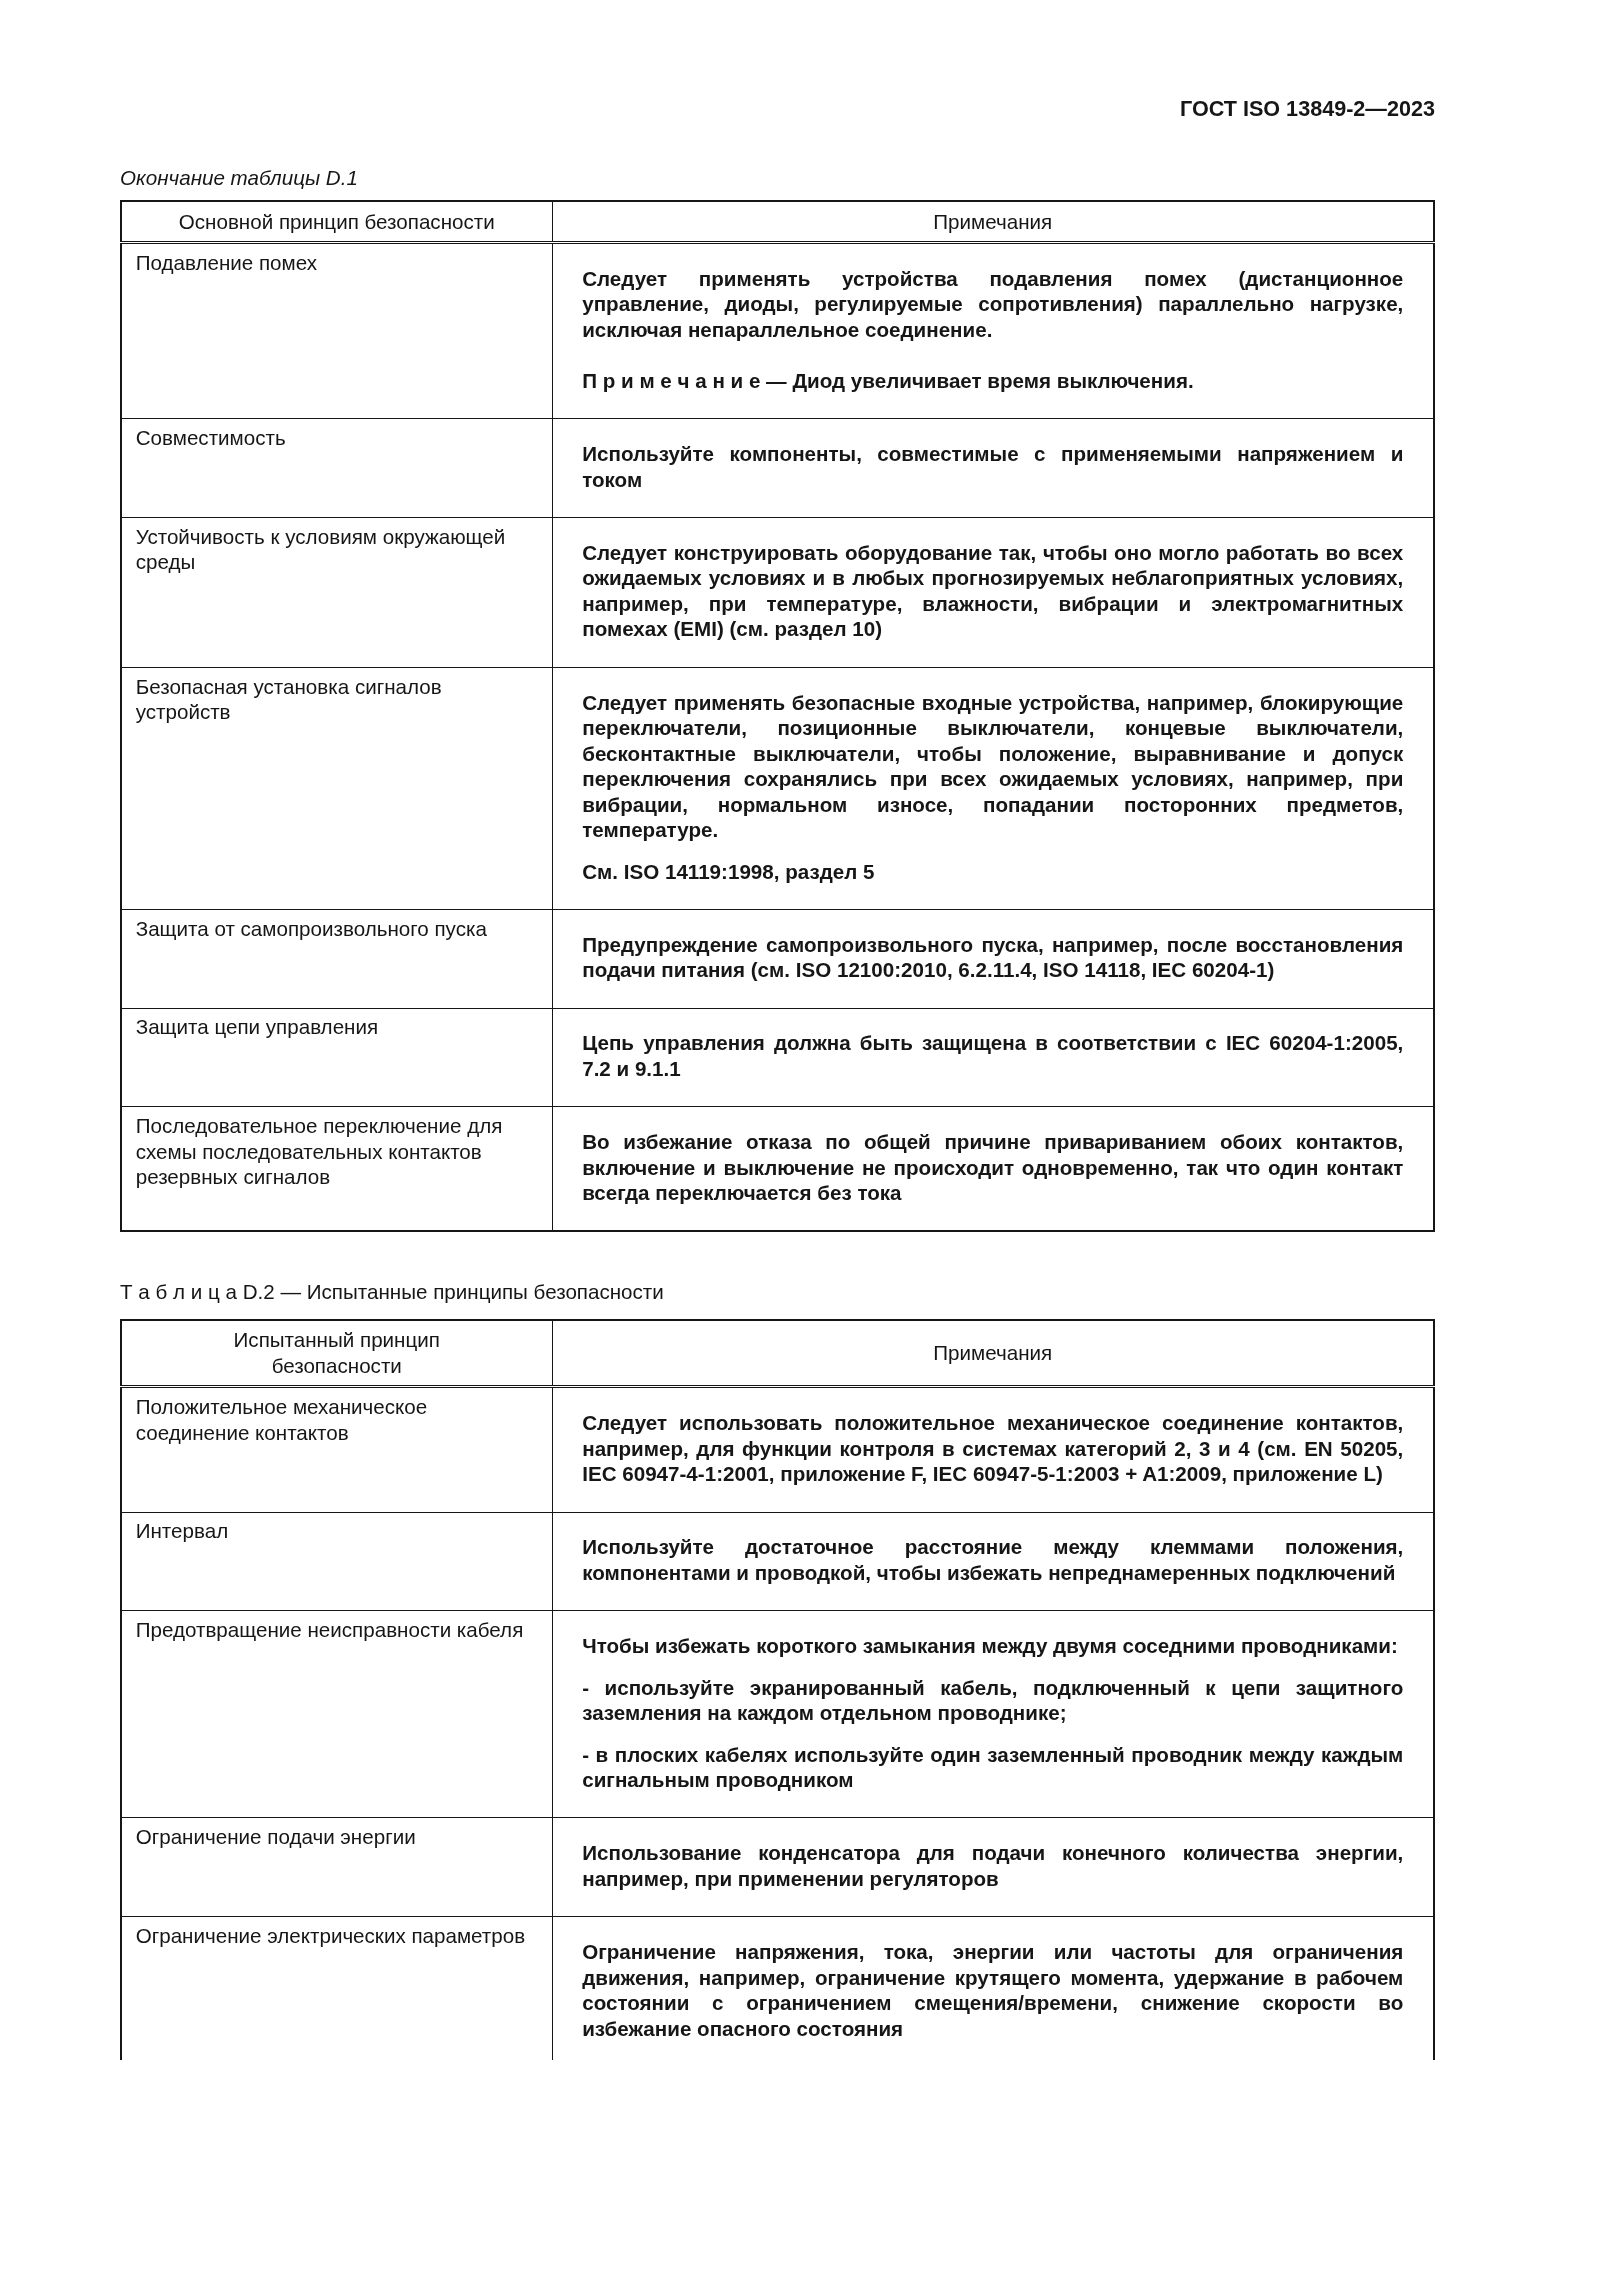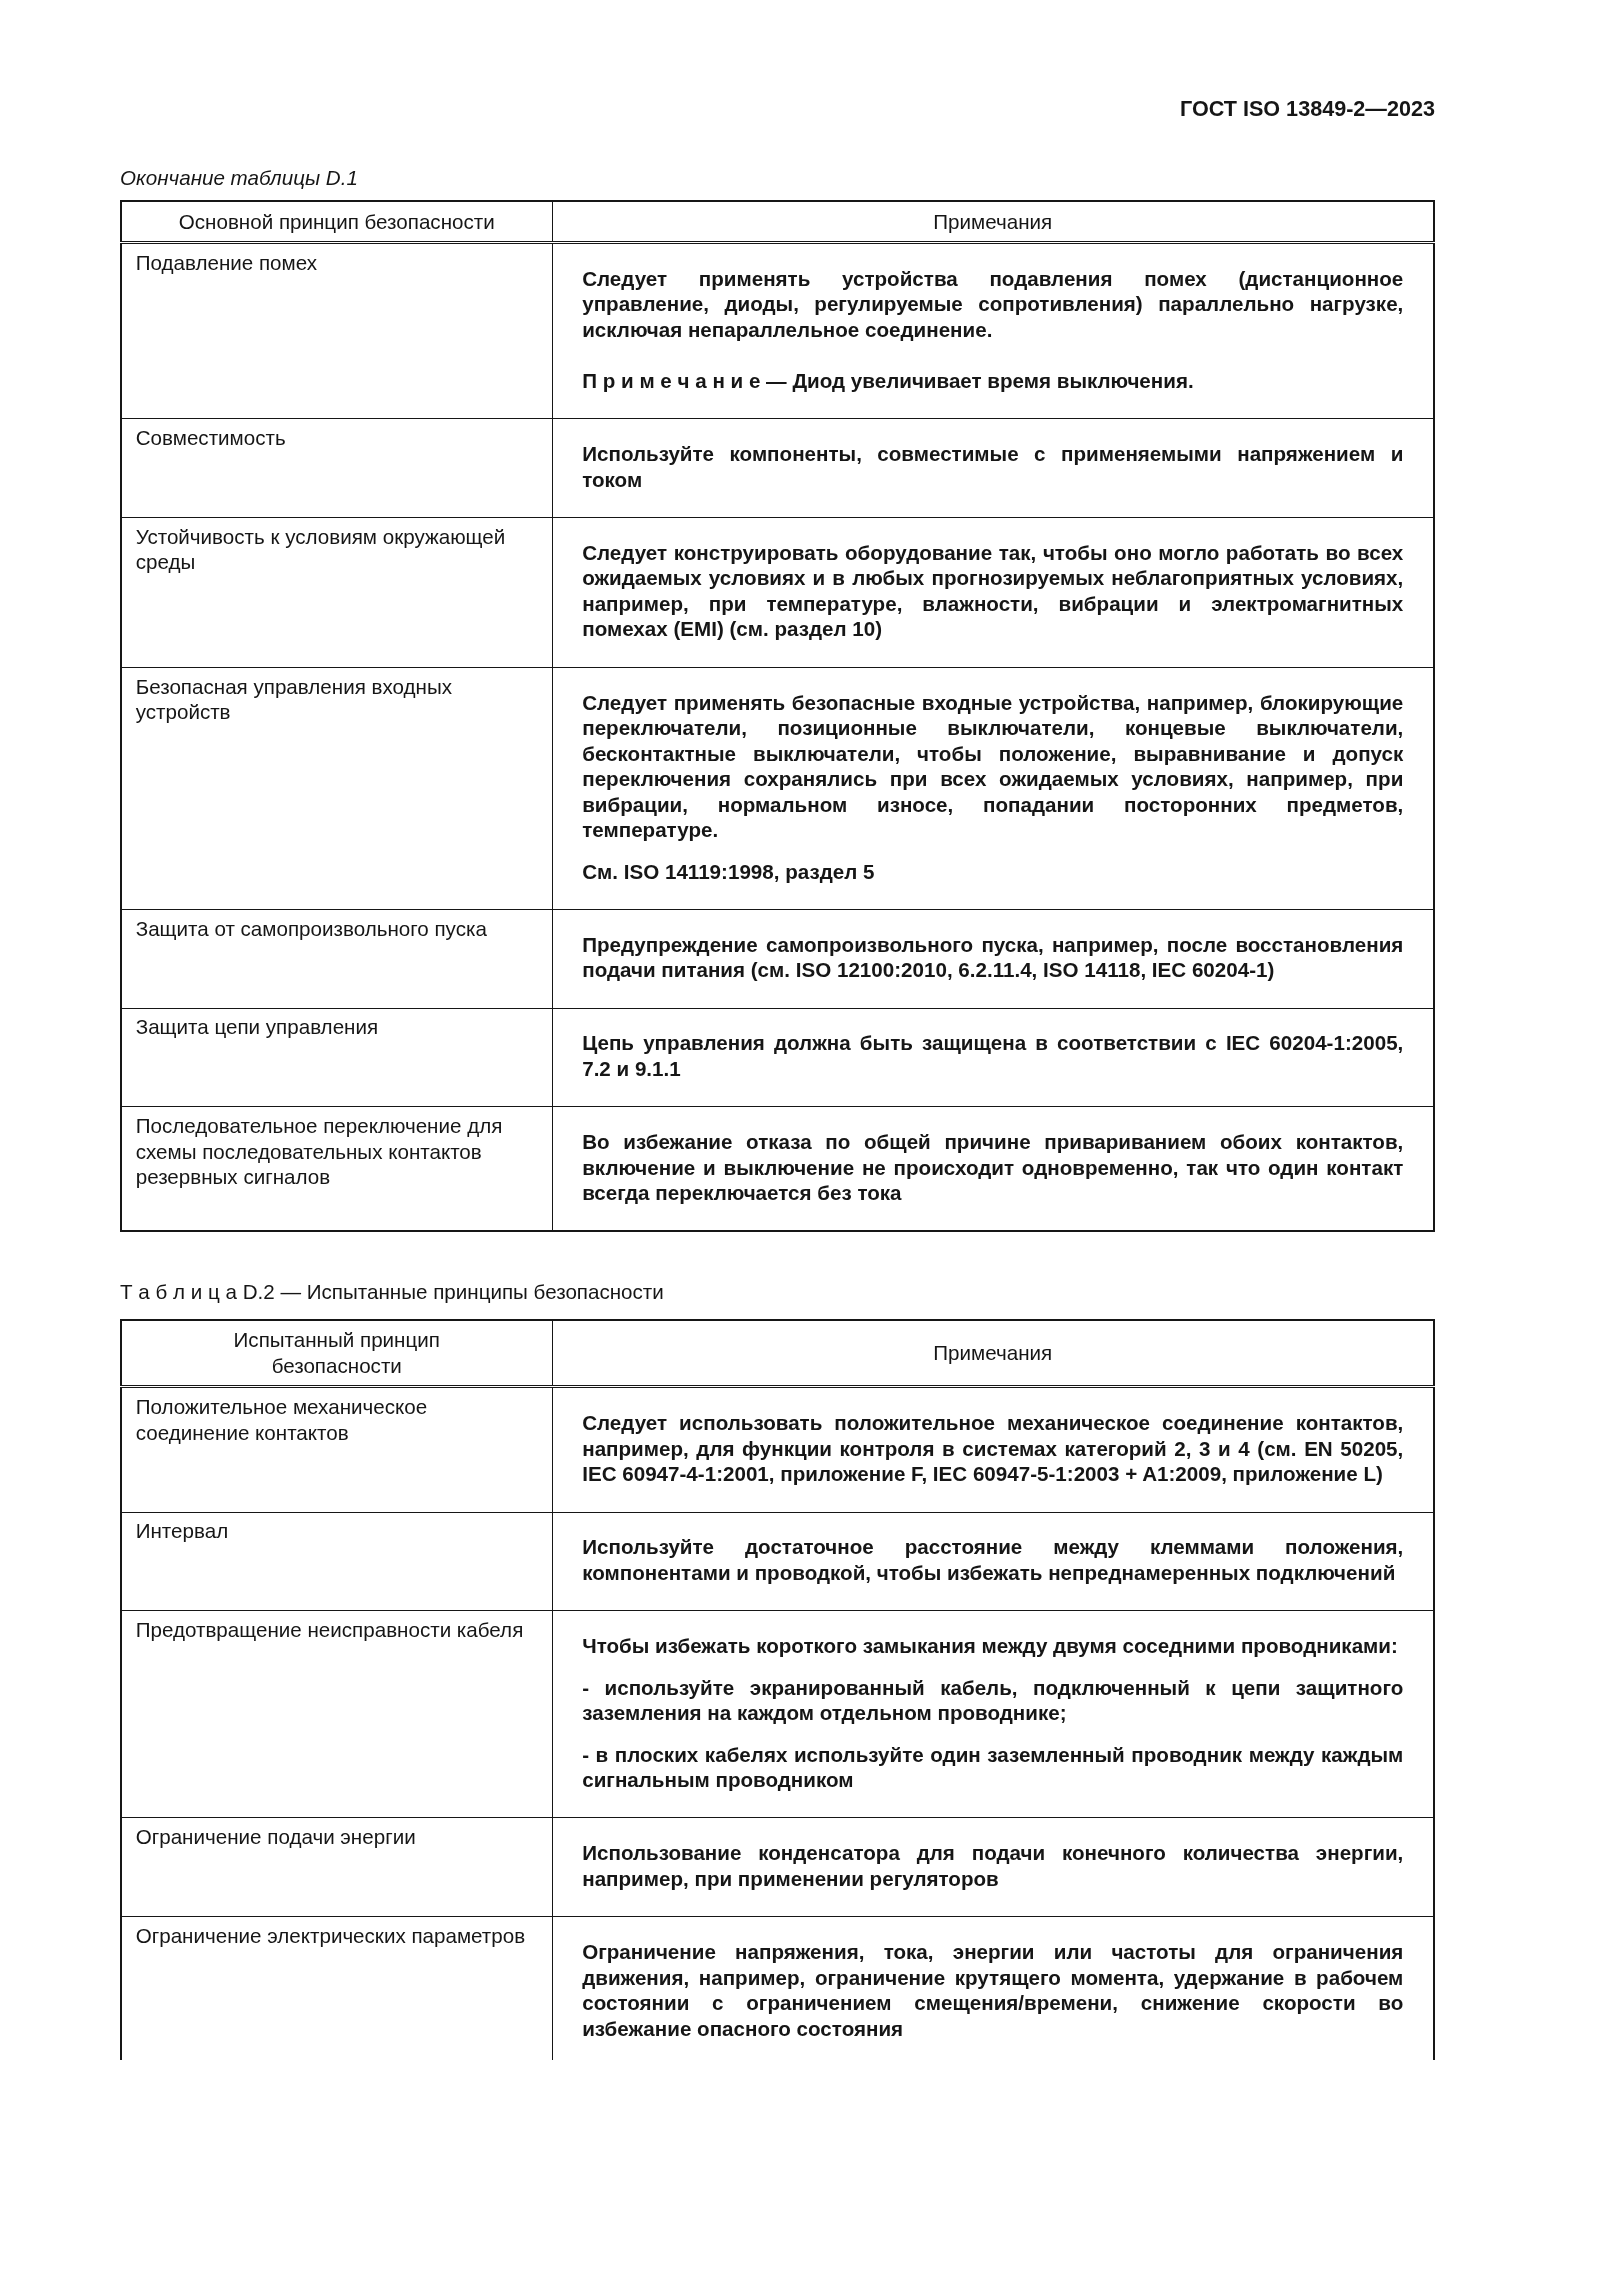--- a/index.html
+++ b/index.html
@@ -124,21 +124,21 @@
             <p>Используйте компоненты, совместимые с применяемыми напряжением и током</p>
           </td>
         </tr>
         <tr>
           <td class="c1">Устойчивость к условиям окружающей среды</td>
           <td class="c2">
             <p>Следует конструировать оборудование так, чтобы оно могло работать во всех ожидаемых условиях и в любых прогнозируемых неблагоприятных условиях, например, при температуре, влажности, вибрации и электромагнитных помехах (EMI) (см. раздел 10)</p>
           </td>
         </tr>
         <tr>
-          <td class="c1">Безопасная управления входных устройств</td>
+          <td class="c1">Безопасная установка сигналов устройств</td>
           <td class="c2">
             <p>Следует применять безопасные входные устройства, например, блокирующие переключатели, позиционные выключатели, концевые выключатели, бесконтактные выключатели, чтобы положение, выравнивание и допуск переключения сохранялись при всех ожидаемых условиях, например, при вибрации, нормальном износе, попадании посторонних предметов, температуре.</p>
             <p>См. ISO 14119:1998, раздел 5</p>
           </td>
         </tr>
         <tr>
           <td class="c1">Защита от самопроизвольного пуска</td>
           <td class="c2">
             <p>Предупреждение самопроизвольного пуска, например, после восстановления подачи питания (см. ISO 12100:2010, 6.2.11.4, ISO 14118, IEC 60204-1)</p>
           </td>

